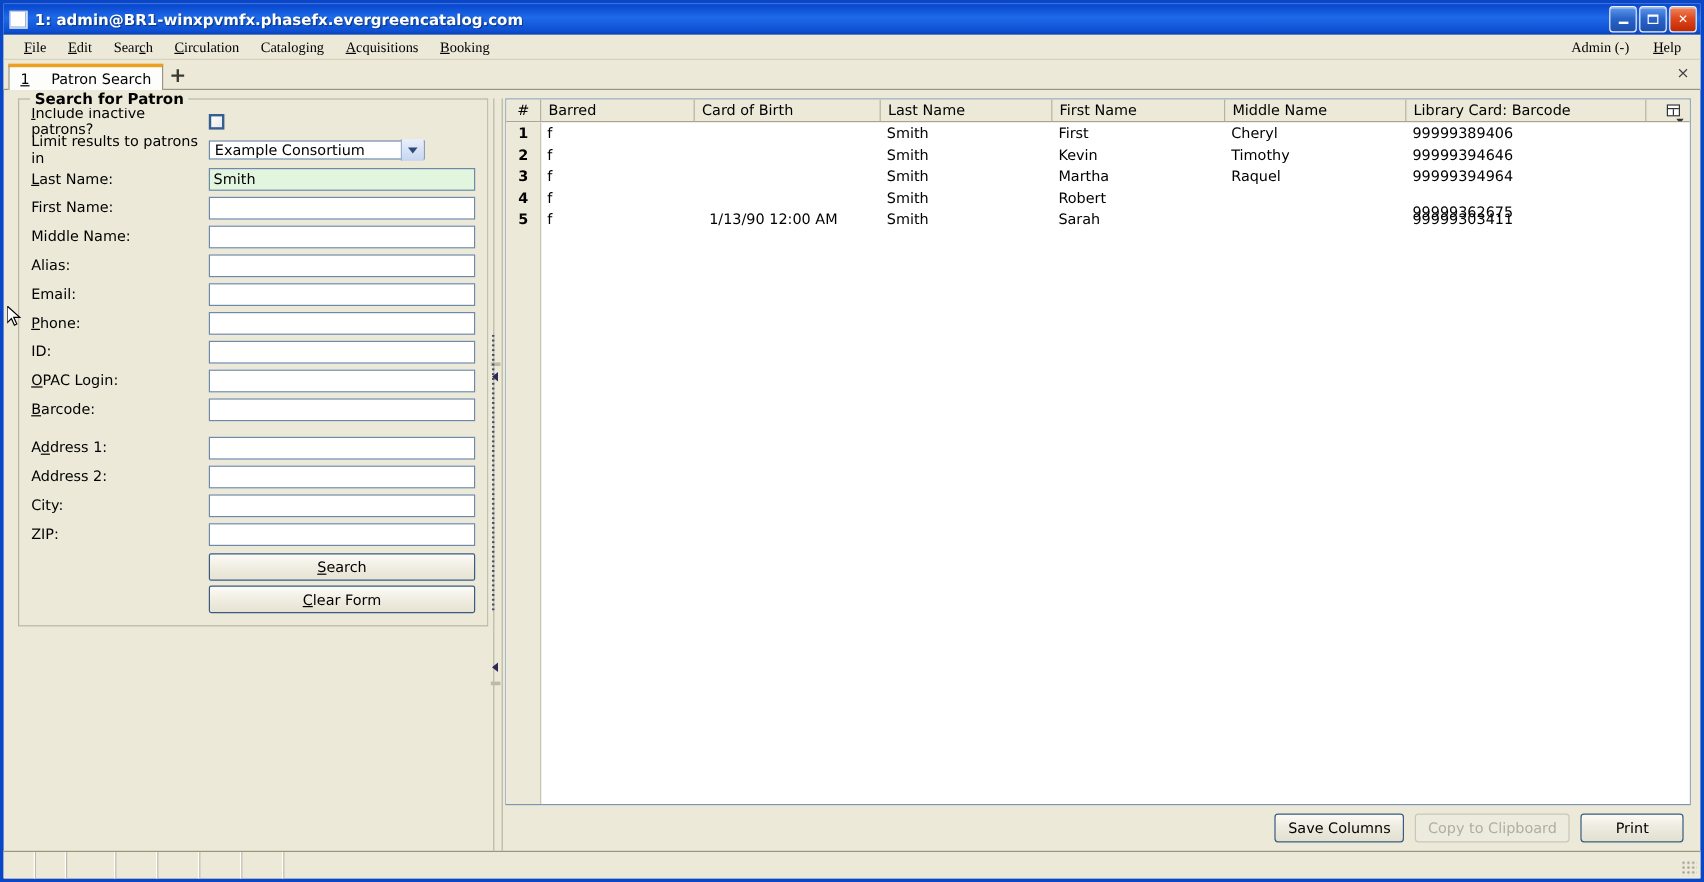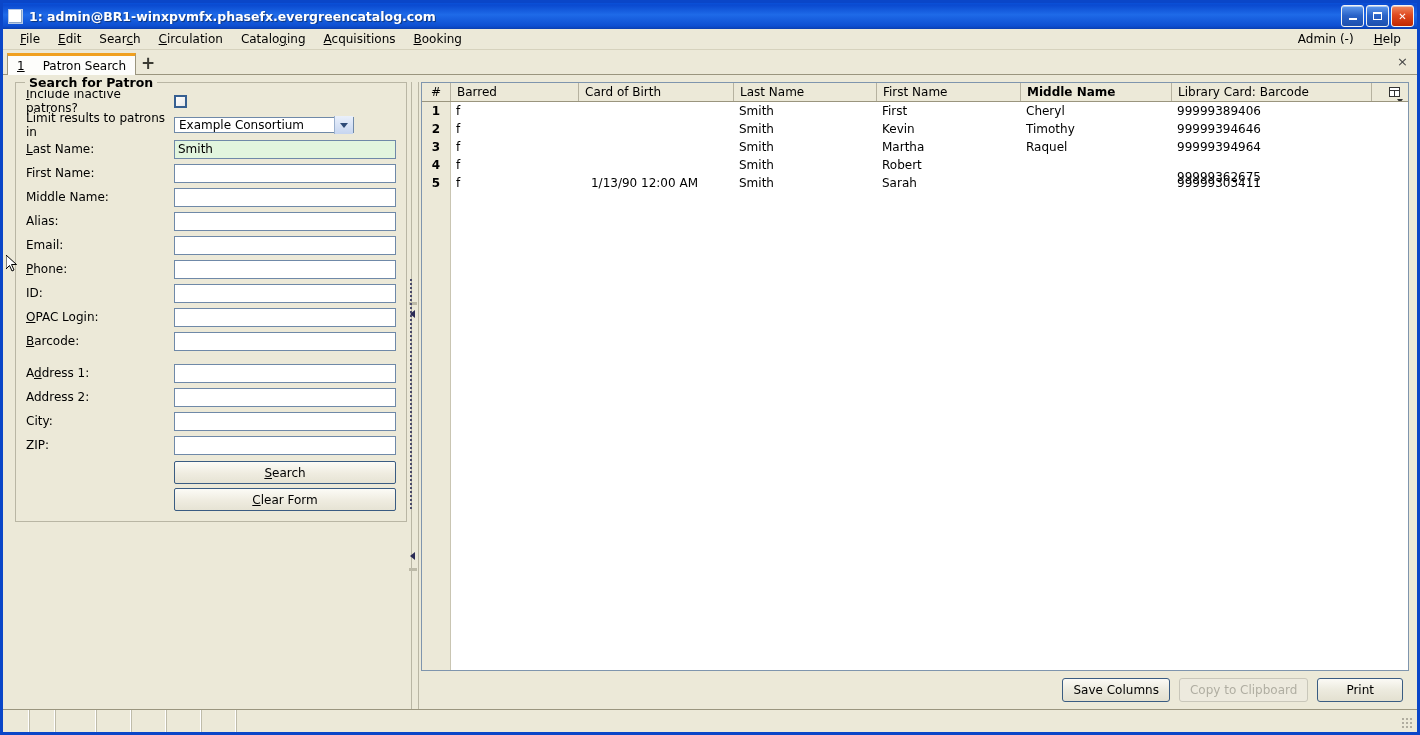--- a/index.html
+++ b/index.html
@@ -39,23 +39,23 @@
     font-size:10px;color:#fff;font-weight:bold;
     background:linear-gradient(to bottom,#5f9aee,#2a63c8 48%,#1d4fae);
     box-shadow:inset 0 1px 0 rgba(255,255,255,.5);
   }
   .wb.close{background:linear-gradient(to bottom,#f08a60,#e04a20 45%,#c02800);}
   .wb .glyph-min{width:8px;height:2px;background:#fff;margin-top:5px;}
   .wb .glyph-max{width:9px;height:8px;border:1px solid #fff;border-top-width:2px;box-sizing:border-box;}
   
   .menubar{
     height:20px;flex:0 0 20px;background:#ece9d8;
-    display:flex;align-items:center;
+    display:flex;align-items:flex-end;
     border-bottom:1px solid #d6d2bd;
-    position:relative;padding-left:8px;
+    position:relative;padding-left:8px;font-family:Liberation Serif, serif;
   }
   .menu-item{padding:2px 9px;white-space:nowrap;font-size:12px;cursor:default;}
   .menu-right{position:absolute;right:6px;display:flex;align-items:center;}
   .menu-right .menu-item{padding:2px 10px;}
   .ul{text-decoration:underline;}
   
   .tabstrip{
     height:24px;flex:0 0 24px;background:#ece9d8;
     display:flex;align-items:flex-end;position:relative;
     border-bottom:1px solid #9a957e;
@@ -366,21 +366,21 @@
     </div>
 
     <div class="rightpane">
       <div class="grid-wrap">
         <div class="grid-head">
           <div class="gh num" style="width:28px;flex:0 0 28px;">#</div>
           <div class="gh" style="width:128px;flex:0 0 128px;">Barred</div>
           <div class="gh" style="width:155px;flex:0 0 155px;">Card of Birth</div>
           <div class="gh" style="width:143px;flex:0 0 143px;">Last Name</div>
           <div class="gh" style="width:144px;flex:0 0 144px;">First Name</div>
-          <div class="gh" style="width:151px;flex:0 0 151px;font-weight:bold;">Middle Name</div>
+          <div class="gh" style="width:151px;flex:0 0 151px;">Middle Name</div>
           <div class="gh" style="width:200px;flex:0 0 200px;">Library Card: Barcode</div>
           <div class="gh picker">
             <span class="colicon"></span>
             <span class="colicon-arrow"></span>
           </div>
         </div>
         <div class="grid-body">
           <div class="numcol"></div>
           <div id="rows">
               <div class="grow">

